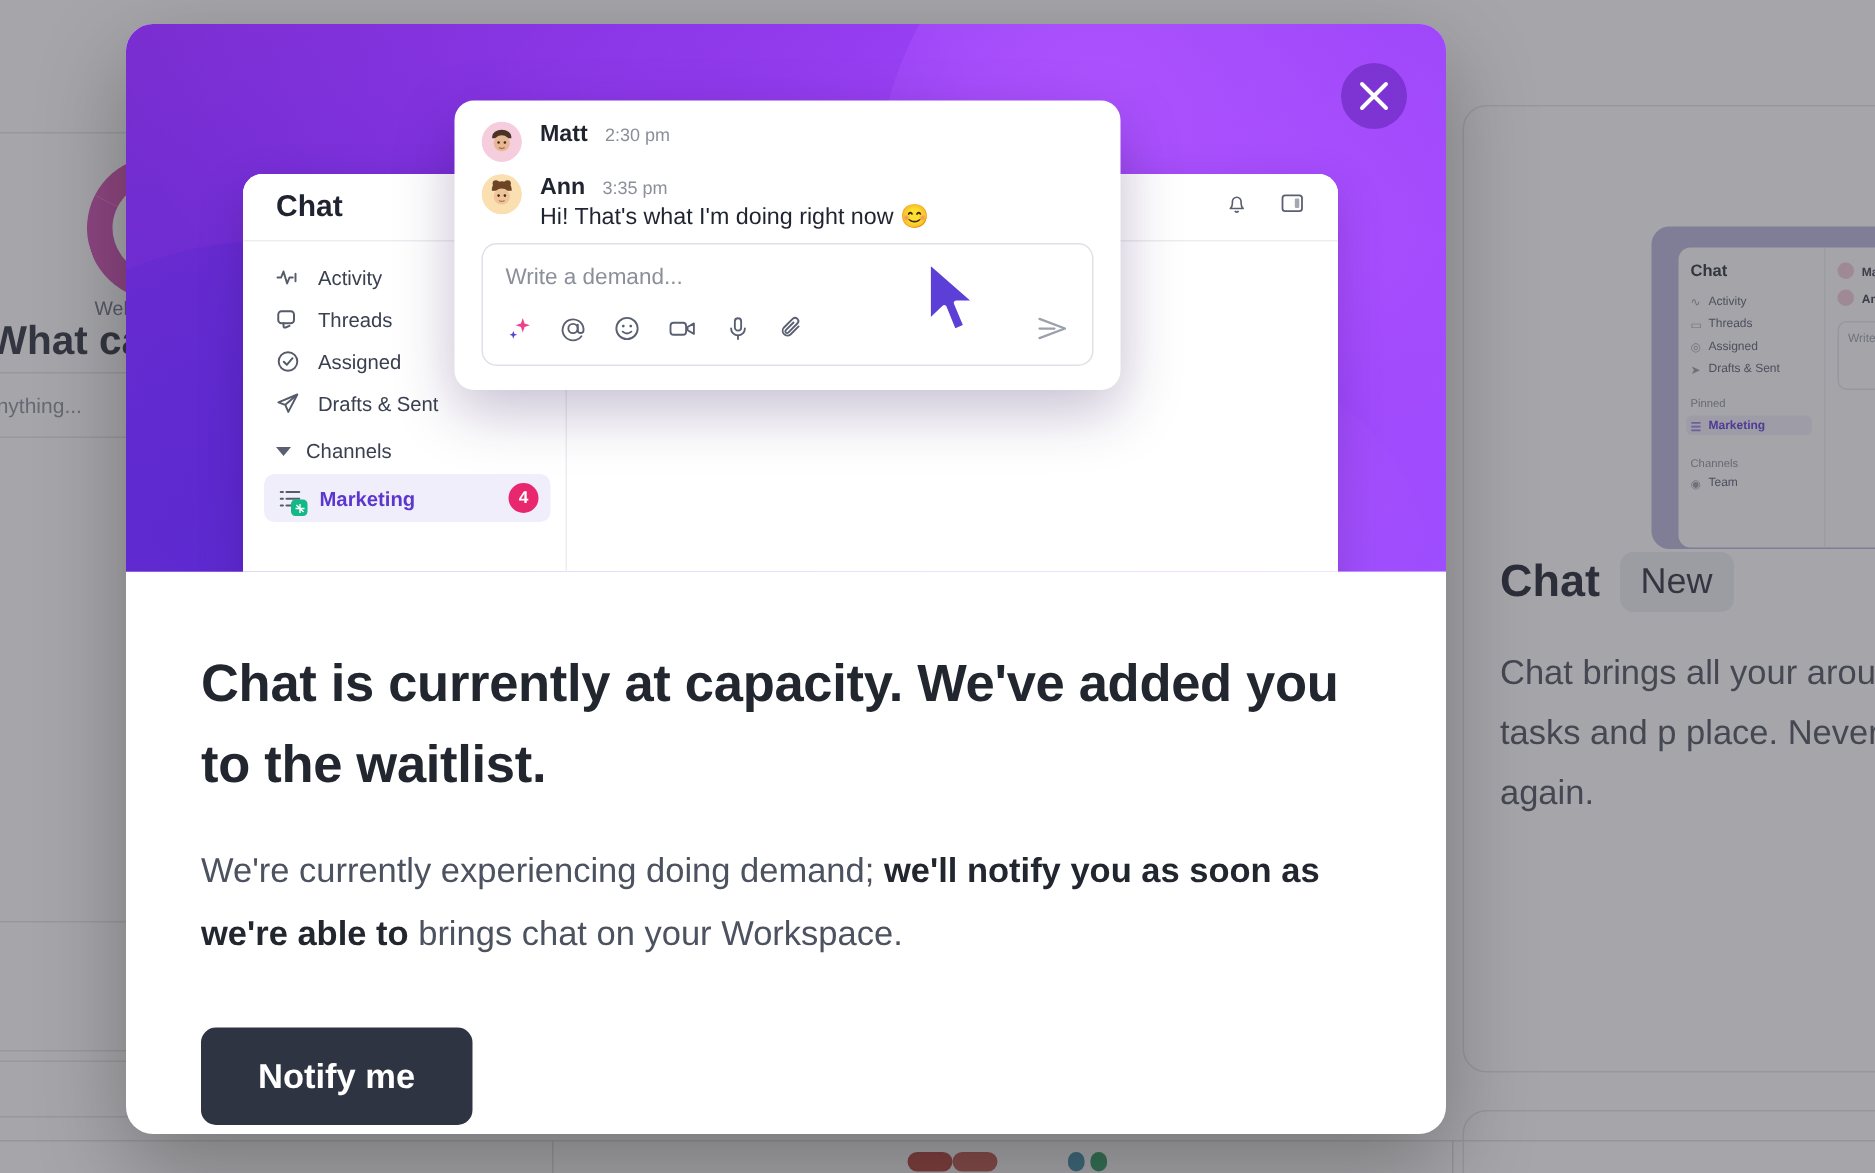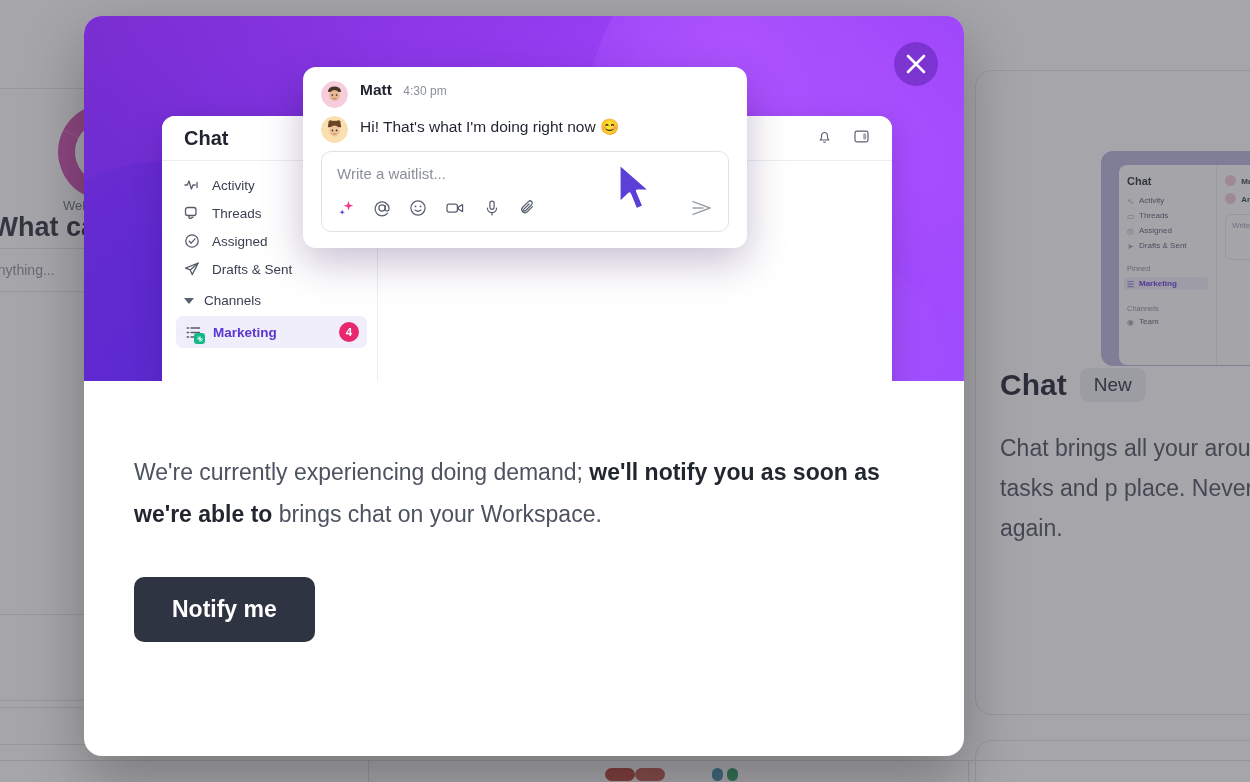--- a/index.html
+++ b/index.html
@@ -87,21 +87,21 @@
     margin-top: 8px; border: 1px solid #e3e4e8; border-radius: 6px; height: 46px;
     padding: 6px; font-size: 8px; color: #9aa0ac;
   }
   .mini-avatar { width: 11px; height: 11px; border-radius: 50%; background: #f2c9d8; display: inline-block; vertical-align: -2px; margin-right: 3px; }
 
   .bg-right-heading {
     position: absolute; left: 1000px; top: 368px;
     font-size: 30px; font-weight: 700; color: #1f2430; display: flex; align-items: center; gap: 13px;
   }
   .bg-new-badge {
-    background: #eceef2; color: #2b303b; font-size: 19px; font-weight: 400;
+    background: #eceef2; color: #2b303b; font-size: 24px; font-weight: 400;
     padding: 6px 14px; border-radius: 9px;
   }
   .bg-right-body {
     position: absolute; left: 1000px; top: 428px; width: 330px;
     font-size: 23px; line-height: 40px; color: #4c525f;
   }
   .bg-right-card2 {
     position: absolute; left: 975px; top: 740px; width: 430px; height: 120px;
     background: #fff; border: 1px solid #e3e4e8; border-radius: 16px;
   }
@@ -469,45 +469,49 @@
               <path d="M13.5 5.5 a6.4 4.6 0 0 1 6.4 4.6 v1 h-12.8 v-1 a6.4 4.6 0 0 1 6.4 -4.6z" fill="#4a3326"></path>
               <circle cx="13.5" cy="14.5" r="5.4" fill="#e8b894"></circle>
               <circle cx="11.4" cy="14" r="0.85" fill="#3a2a1e"></circle>
                 <circle cx="15.6" cy="14" r="0.85" fill="#3a2a1e"></circle>
               <path d="M11.6 17.3 q1.9 1.3 3.8 0" stroke="#9a6a4a" stroke-width="0.8" fill="none"></path>
             </svg>
           </span>
           <div>
             <div>
               <span class="fc-name">Matt</span>
-              <span class="fc-time">4:30 pm</span>
+              <span class="fc-time">2:30 pm</span>
             </div>
           </div>
         </div>
 
         <div class="fc-row">
           <span class="fc-av">
             <svg width="27" height="27" viewBox="0 0 27 27">
               <circle cx="13.5" cy="13.5" r="13.5" fill="#fadfb0"></circle>
               <path d="M13.5 4.8 a6.6 5 0 0 1 6.6 5 v1.4 h-13.2 v-1.4 a6.6 5 0 0 1 6.6 -5z" fill="#6b4526"></path>
               <circle cx="9.6" cy="6.4" r="2.2" fill="#6b4526"></circle>
                 <circle cx="17.4" cy="6.4" r="2.2" fill="#6b4526"></circle>
               <circle cx="13.5" cy="15" r="5.4" fill="#f0c49a"></circle>
               <circle cx="11.4" cy="14.4" r="0.85" fill="#3a2a1e"></circle>
                 <circle cx="15.6" cy="14.4" r="0.85" fill="#3a2a1e"></circle>
               <path d="M11.6 17.6 q1.9 1.3 3.8 0" stroke="#a9764c" stroke-width="0.8" fill="none"></path>
             </svg>
           </span>
           <div>
+            <div>
+              <span class="fc-name">Ann</span>
+              <span class="fc-time">3:35 pm</span>
+            </div>
             <div class="fc-text">Hi! That's what I'm doing right now 😊</div>
           </div>
         </div>
 
         <div class="composer">
-          <div class="composer-placeholder">Write a waitlist...</div>
+          <div class="composer-placeholder">Write a demand...</div>
 
           <div class="cursor-arrow">
             <svg width="46" height="56" viewBox="0 0 46 56">
               <path d="M7 3 L7 44 L17.5 34 L24 50 L32 46.5 L25.5 31 L39 31 Z" fill="#5b3fd6" stroke="#ffffff" stroke-width="3.2" stroke-linejoin="round"></path>
             </svg>
           </div>
 
           <div class="composer-tools">
             <span>
               <svg width="18" height="18" viewBox="0 0 18 18">
@@ -551,20 +555,21 @@
               <svg width="22" height="18" viewBox="0 0 22 18">
                   <path d="M2 2.6 L19 9 L2 15.4 M2 9 H12" stroke="#9aa0ac" stroke-width="1.5" fill="none" stroke-linecap="round" stroke-linejoin="round"></path>
                 </svg>
             </span>
           </div>
         </div>
       </div>
     </div>
 
     <div class="modal-body">
+      <h1 class="modal-title">Chat is currently at capacity. We've added you to the waitlist.</h1>
       <p class="modal-sub">
         <span>We're currently experiencing doing demand; </span><b>we'll notify you as soon as we're able to</b><span> brings chat on your Workspace.</span>
       </p>
       <div class="modal-actions">
         <button class="notify-btn">Notify me</button>
       </div>
     </div>
   </div>
 </div>
 

